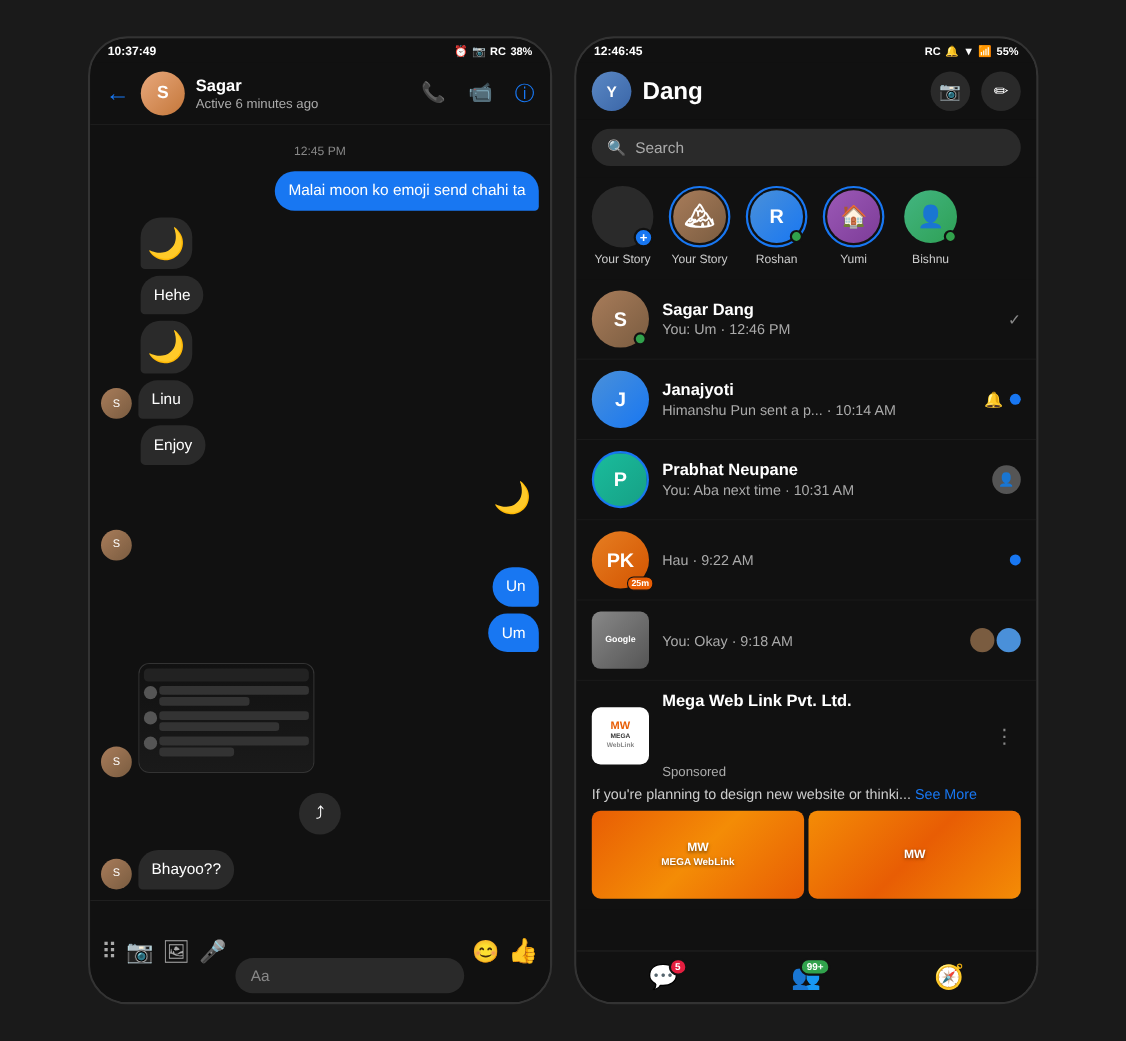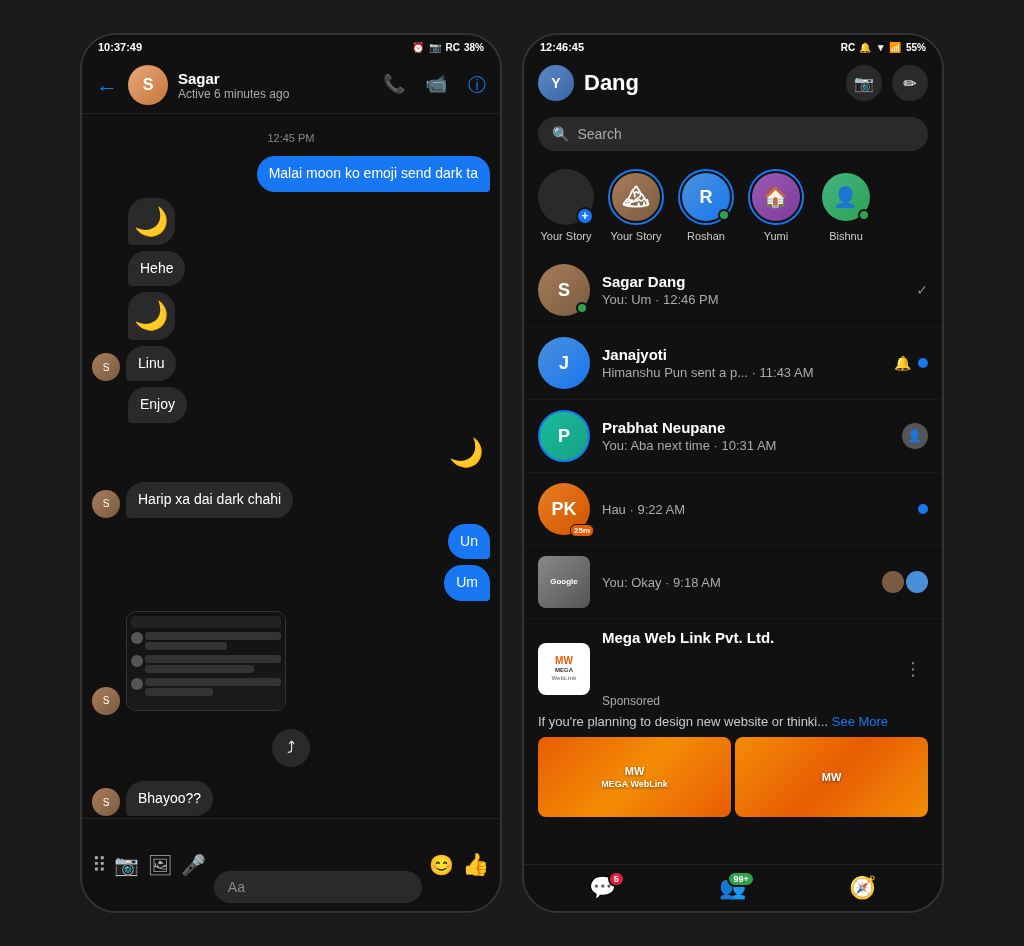--- a/index.html
+++ b/index.html
@@ -395,21 +395,21 @@
         <span class="icon">📹</span>
         <span class="icon">ⓘ</span>
       </div>
     </div>
 
     <div class="chat-body">
 
       <div class="chat-timestamp">12:45 PM</div>
 
       <div class="msg-row outgoing">
-        <div class="bubble outgoing">Malai moon ko emoji send dark ta</div>
+        <div class="bubble outgoing">Malai moon ko emoji send chahi ta</div>
       </div>
 
       <div class="msg-row incoming" style="padding-left:36px;">
         <div class="bubble incoming emoji-big">🌙</div>
       </div>
 
       <div class="msg-row incoming" style="padding-left:36px;">
         <div class="bubble incoming">Hehe</div>
       </div>
 
@@ -425,21 +425,20 @@
       <div class="msg-row incoming" style="padding-left:36px;">
         <div class="bubble incoming">Enjoy</div>
       </div>
 
       <div class="msg-row outgoing">
         <div class="bubble outgoing emoji-big" style="background:transparent; font-size:28px;">🌙</div>
       </div>
 
       <div class="msg-row incoming">
         <div class="msg-avatar av-brown">S</div>
-        <div class="bubble incoming">Harip xa dai dark chahi</div>
       </div>
 
       <div class="msg-row outgoing">
         <div class="bubble outgoing">Un</div>
       </div>
 
       <div class="msg-row outgoing">
         <div class="bubble outgoing">Um</div>
       </div>
 
@@ -590,21 +589,21 @@
         </div>
         <div class="chat-list-meta">
           <span class="check-icon">✓</span>
         </div>
       </div>
 
       <div class="chat-list-item">
         <div class="chat-list-avatar av-blue">J</div>
         <div class="chat-list-info">
           <div class="chat-list-name">Janajyoti</div>
-          <div class="chat-list-preview">Himanshu Pun sent a p... · 11:43 AM</div>
+          <div class="chat-list-preview">Himanshu Pun sent a p... · 10:14 AM</div>
         </div>
         <div class="chat-list-meta">
           <span class="mute-icon">🔔</span>
           <div class="unread-dot"></div>
         </div>
       </div>
 
       <div class="chat-list-item">
         <div class="chat-list-avatar av-teal ring">P</div>
         <div class="chat-list-info">

